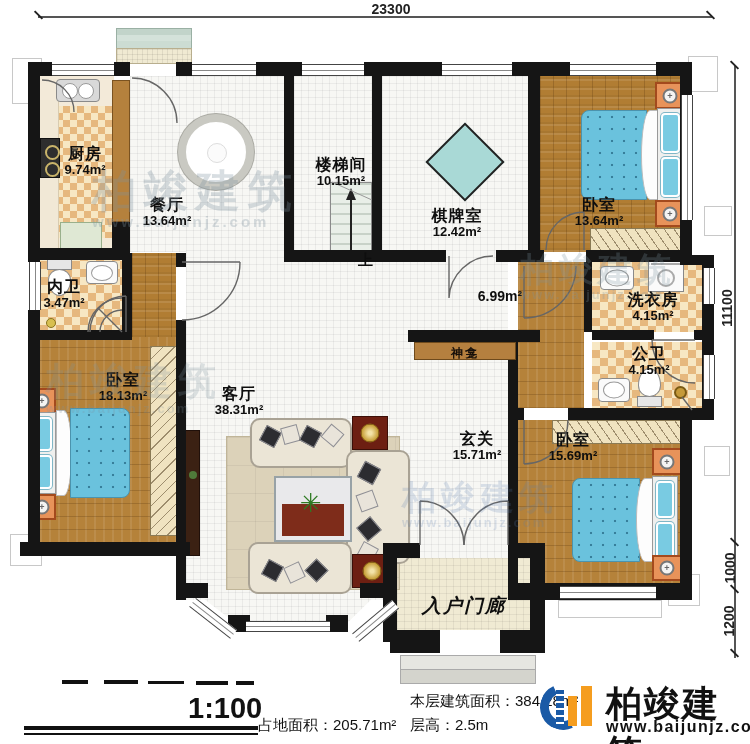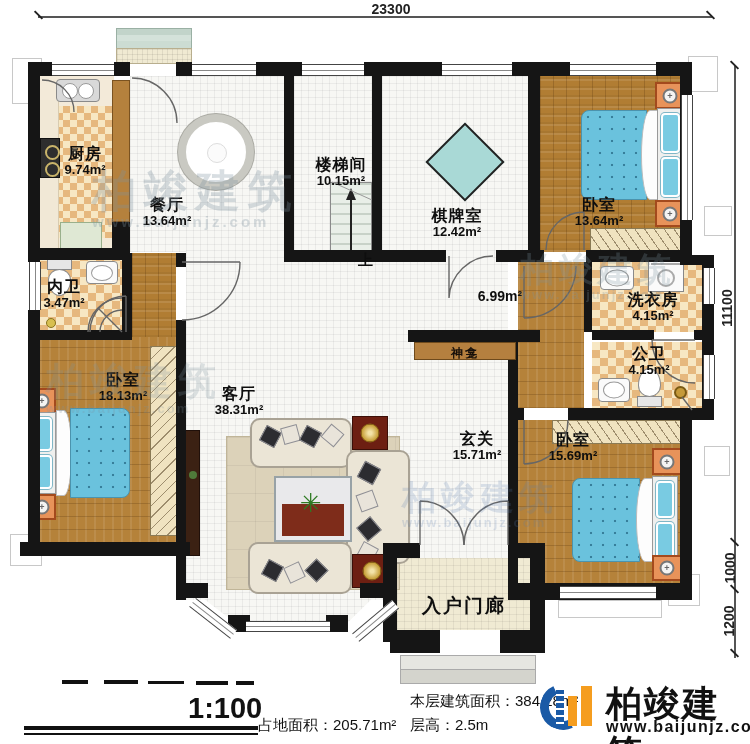--- a/index.html
+++ b/index.html
@@ -364,21 +364,21 @@
       <div class="ar">4.15m²</div>
   </div>
   <div class="rlabel" style="left:477px;top:430px;">
     <div class="cn">玄关</div>
       <div class="ar">15.71m²</div>
   </div>
   <div class="rlabel" style="left:573px;top:431px;">
     <div class="cn">卧室</div>
       <div class="ar">15.69m²</div>
   </div>
-  <div class="rlabel" style="left:464px;top:595px;">
+  <div class="rlabel" style="left:464px;top:595px;font-style:italic;">
     <div class="cn" style="font-size:19px;letter-spacing:2px;">入户门廊</div>
   </div>
 
   <div class="wm" style="left:92px;top:168px;color:rgba(125,145,160,.30);">
     <div style="font-size:44px;letter-spacing:8px;">柏竣建筑</div>
     <div style="font-size:15px;letter-spacing:3px;">www.baijunjz.com</div>
   </div>
   <div class="wm" style="left:46px;top:362px;color:rgba(125,145,160,.24);">
     <div style="font-size:38px;letter-spacing:6px;">柏竣建筑</div>
     <div style="font-size:13px;letter-spacing:2px;">www.baijunjz.com</div>

